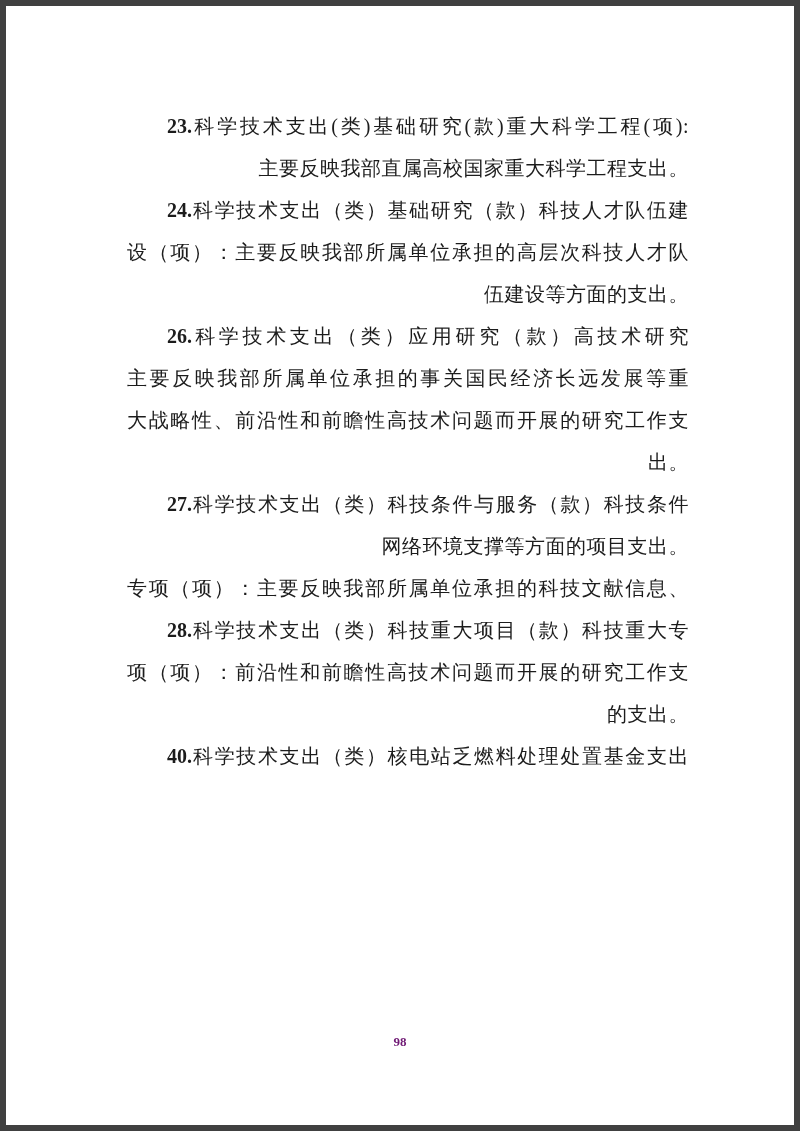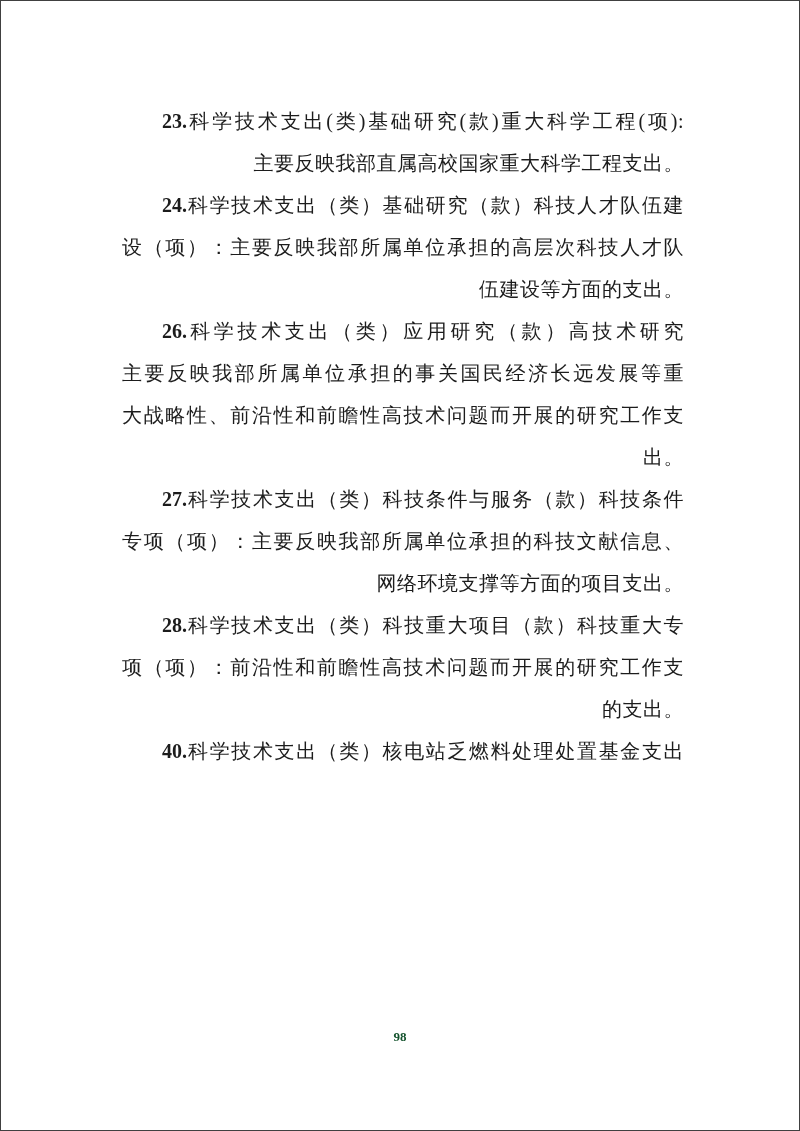--- a/index.html
+++ b/index.html
@@ -6,21 +6,21 @@
     margin: 0;
     padding: 0;
     background: #ffffff;
   }
   .page {
     position: relative;
     width: 800px;
     height: 1131px;
     margin: 0 auto;
     background: #ffffff;
-    border: 1px solid #404040;
+    border: 6px solid #404040;
     box-sizing: border-box;
     font-family: "Liberation Serif", "DejaVu Serif", serif;
     color: #1c1c1c;
     overflow: hidden;
   }
   .content {
     position: absolute;
     top: 99px;
     left: 121px;
     width: 562px;
@@ -52,21 +52,21 @@
     letter-spacing: 0;
   }
   .page-number {
     position: absolute;
     top: 1028px;
     left: 0;
     width: 100%;
     text-align: center;
     font-size: 13px;
     font-weight: bold;
-    color: #14532d;
+    color: #701a75;
     font-family: "Liberation Serif", "DejaVu Serif", serif;
   }
 </style>
 </head>
 <body>
 
 <div class="page">
   <div class="content" id="paragraph-container">
       <div class="para">
         <div class="line just first"><span class="para-num">23.</span>科学技术支出(类)基础研究(款)重大科学工程(项):</div>
@@ -78,22 +78,22 @@
         <div class="line">伍建设等方面的支出。</div>
       </div>
       <div class="para">
         <div class="line just first"><span class="para-num">26.</span>科学技术支出（类）应用研究（款）高技术研究（项）:</div>
         <div class="line just">主要反映我部所属单位承担的事关国民经济长远发展等重</div>
         <div class="line just">大战略性、前沿性和前瞻性高技术问题而开展的研究工作支</div>
         <div class="line">出。</div>
       </div>
       <div class="para">
         <div class="line just first"><span class="para-num">27.</span>科学技术支出（类）科技条件与服务（款）科技条件</div>
+        <div class="line">网络环境支撑等方面的项目支出。</div>
         <div class="line just">专项（项）：主要反映我部所属单位承担的科技文献信息、</div>
-        <div class="line">网络环境支撑等方面的项目支出。</div>
       </div>
       <div class="para">
         <div class="line just first"><span class="para-num">28.</span>科学技术支出（类）科技重大项目（款）科技重大专</div>
         <div class="line just">项（项）：前沿性和前瞻性高技术问题而开展的研究工作支</div>
         <div class="line">的支出。</div>
       </div>
       <div class="para">
         <div class="line just first"><span class="para-num">40.</span>科学技术支出（类）核电站乏燃料处理处置基金支出</div>
       </div>
     </div>

